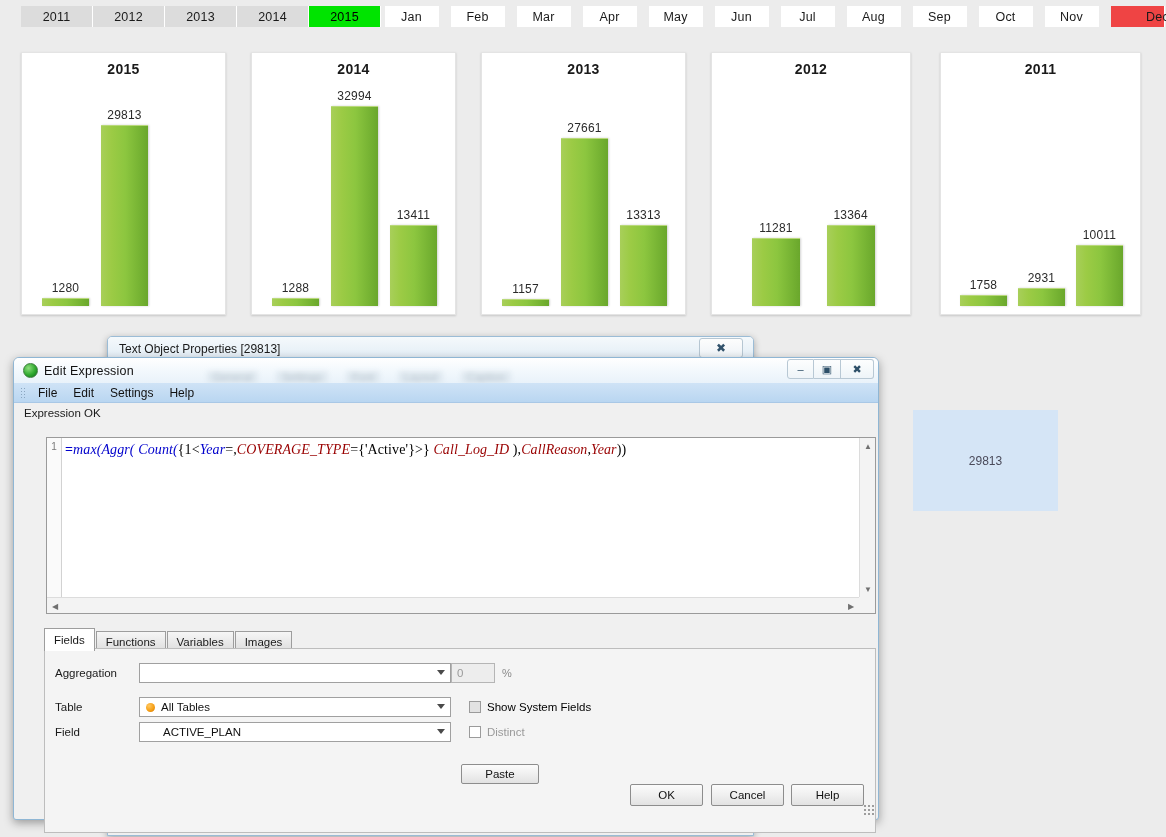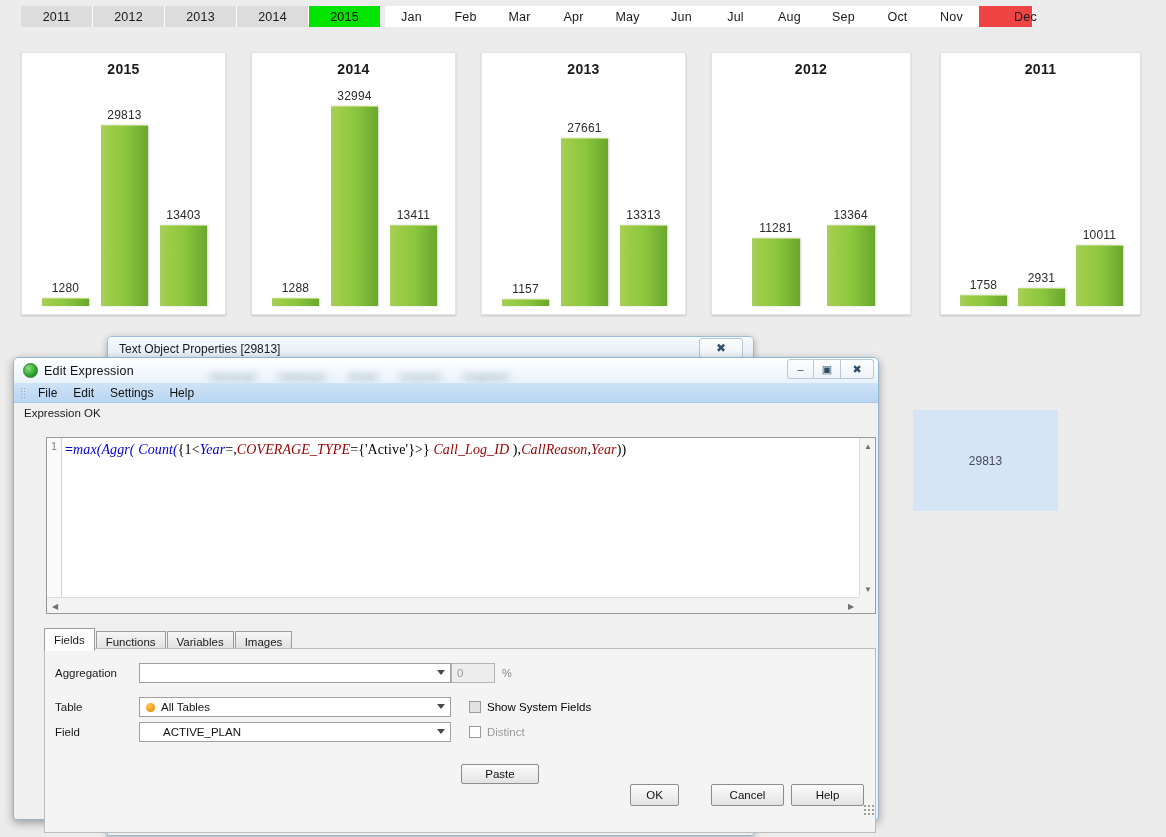--- a/index.html
+++ b/index.html
@@ -9,21 +9,21 @@
     width: 1166px; height: 837px;
     background: #ececec;
     font-family: "Liberation Sans", sans-serif;
     overflow: hidden;
   }
   #root { position: relative; width: 1166px; height: 837px; }
 
   
   .selector-strip { position: absolute; top: 6px; height: 21px; display: flex; }
   #year-strip { left: 21px; }
-  #month-strip { left: 385px; }
+  #month-strip { left: 385px; gap: 12px; }
   .sel-cell {
     height: 21px;
     background: #dcdcdc;
     color: #1a1a1a;
     font-size: 12.5px;
     display: flex; align-items: center; justify-content: center;
     border-right: 1px solid #ffffff;
     cursor: default;
     letter-spacing: .2px;
   }
@@ -316,21 +316,21 @@
   .chk-label.dim { color: #9a9a9a; }
   .btn {
     border: 1px solid #8d8d8d;
     border-radius: 2px;
     background: linear-gradient(to bottom,#fbfbfb 0%, #f0f0f0 48%, #e2e2e2 100%);
     font-size: 11.5px; color: #111;
     display: flex; align-items: center; justify-content: center;
     cursor: default;
   }
   #paste-button { position: absolute; left: 447px; top: 406px; width: 78px; height: 20px; }
-  #ok-button     { position: absolute; left: 616px; top: 426px; width: 49px; height: 22px; }
+  #ok-button     { position: absolute; left: 616px; top: 426px; width: 73px; height: 22px; }
   #cancel-button { position: absolute; left: 697px; top: 426px; width: 73px; height: 22px; }
   #help-button   { position: absolute; left: 777px; top: 426px; width: 73px; height: 22px; }
   .resize-grip {
     position: absolute; right: 3px; bottom: 3px; width: 12px; height: 12px;
     background-image: radial-gradient(#9d9d9d 38%, transparent 39%);
     background-size: 4px 4px;
   }
 </style>
 </head>
 <body>
@@ -365,24 +365,20 @@
         <div class="chart-title">2015</div>
         <div class="plot">
           <div class="bar-wrap" style="left: 20px; width: 47px;">
             <div class="bar-label">1280</div>
             <div class="bar" style="height: 8px;"></div>
           </div>
           <div class="bar-wrap" style="left: 79px; width: 47px;">
             <div class="bar-label">29813</div>
             <div class="bar" style="height: 181px;"></div>
           </div>
-          <div class="bar-wrap" style="left: 138px; width: 47px;">
-            <div class="bar-label">13403</div>
-            <div class="bar" style="height: 81px;"></div>
-          </div>
         </div>
       </div>
       <div class="chart-panel" style="left: 251px; width: 205px;">
         <div class="chart-title">2014</div>
         <div class="plot">
           <div class="bar-wrap" style="left: 20px; width: 47px;">
             <div class="bar-label">1288</div>
             <div class="bar" style="height: 8px;"></div>
           </div>
           <div class="bar-wrap" style="left: 79px; width: 47px;">

